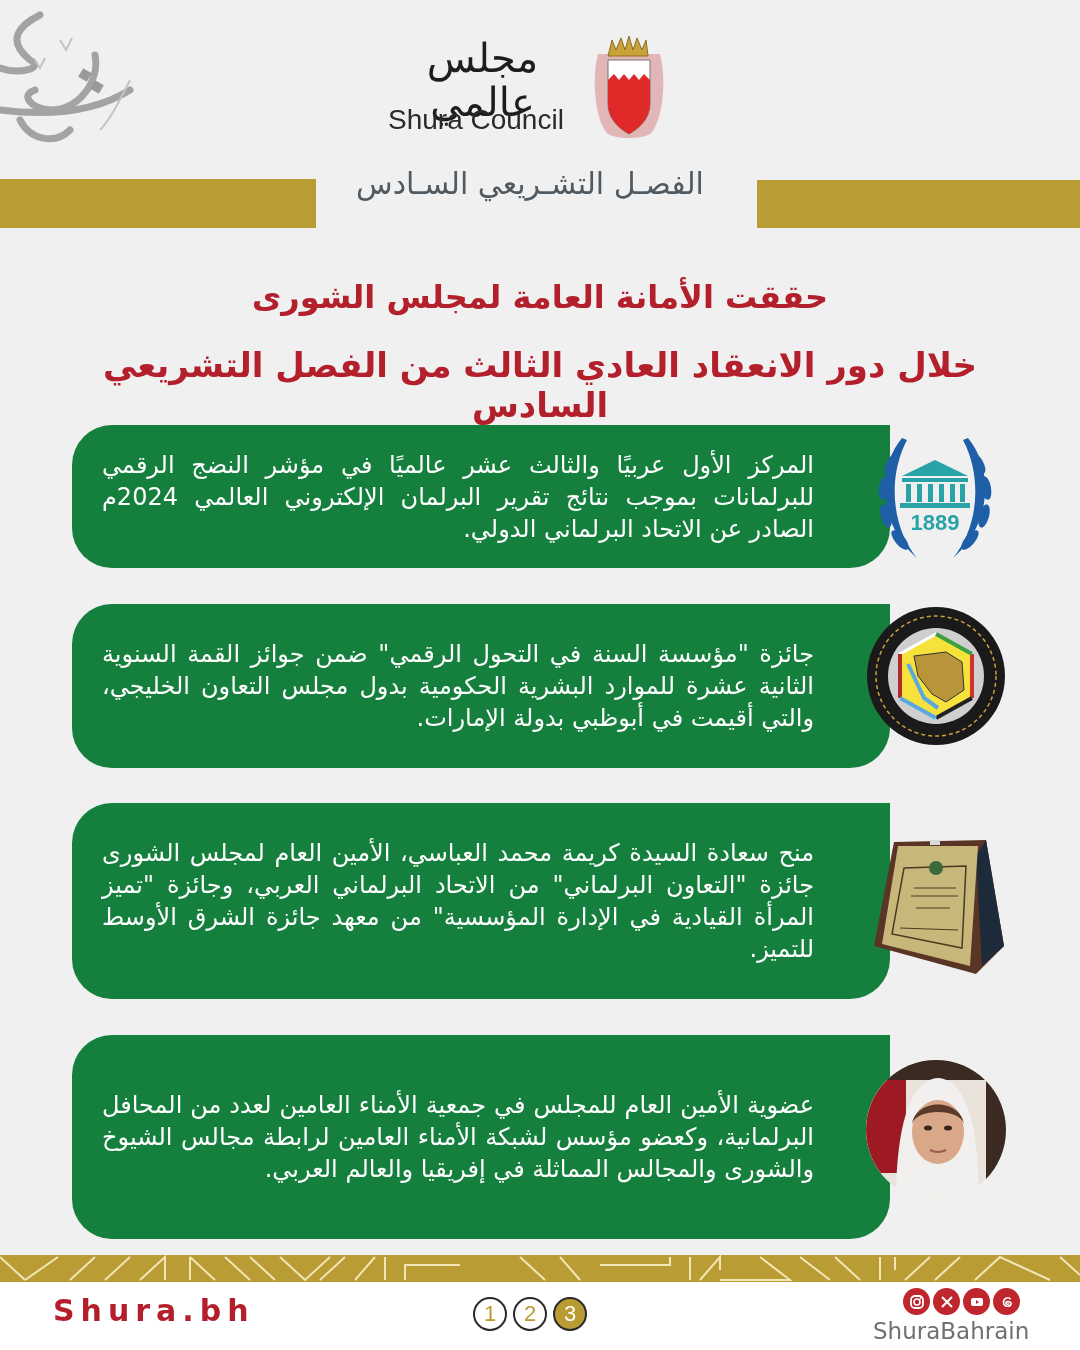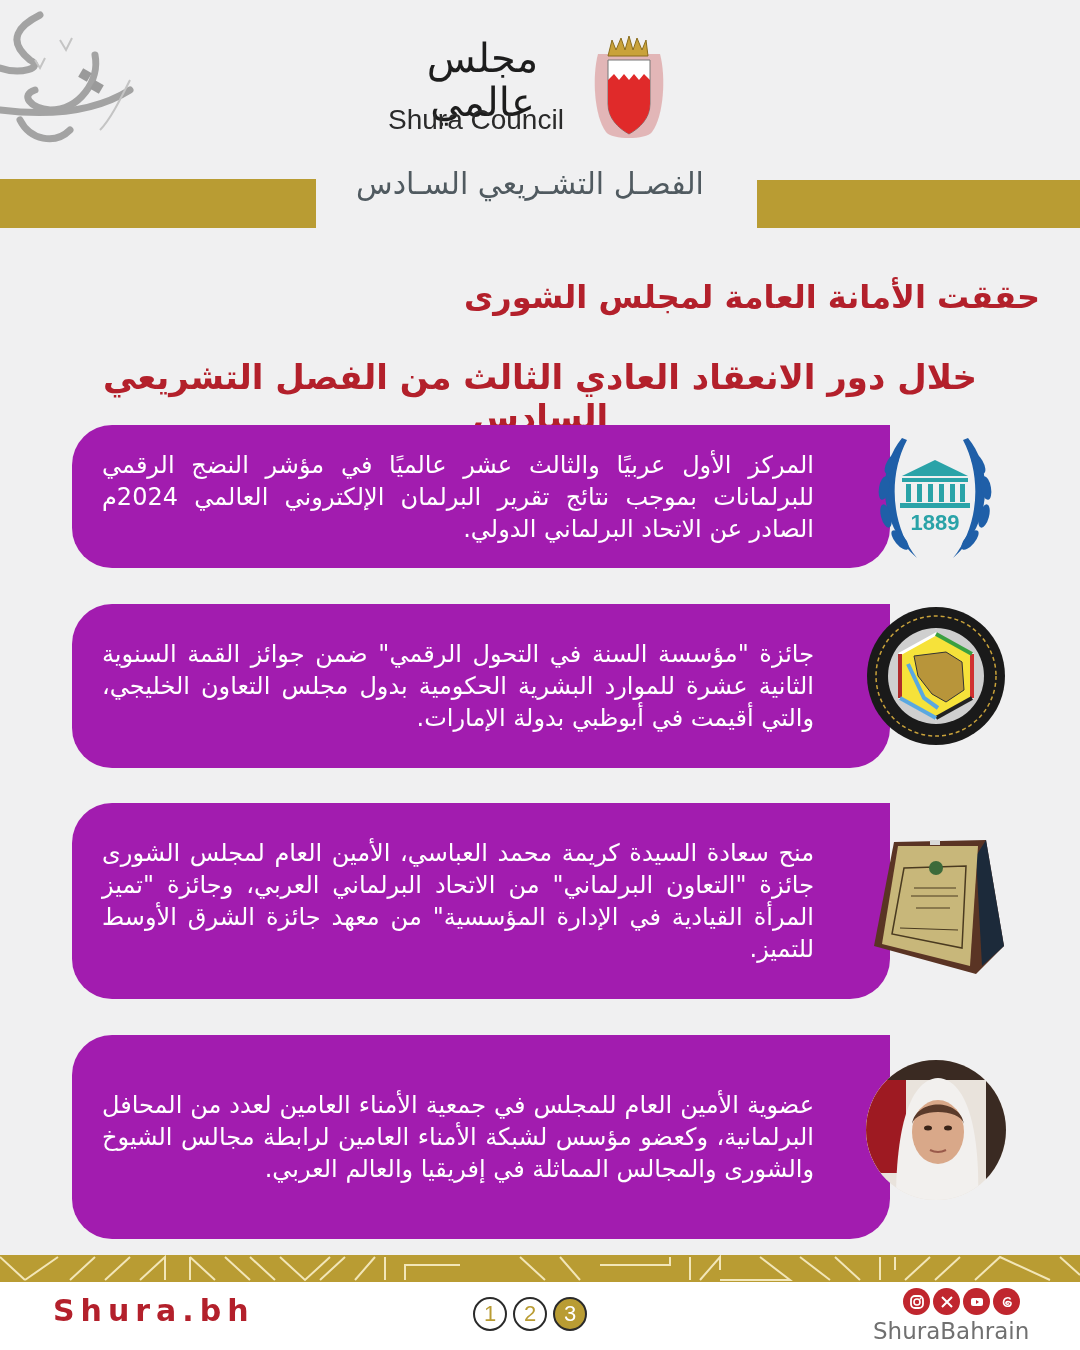--- a/index.html
+++ b/index.html
@@ -23,25 +23,25 @@
   
   .gold-bar { background: #b99c33; }
   .bar-left { left: 0; top: 179px; width: 316px; height: 49px; }
   .bar-right { left: 757px; top: 180px; width: 323px; height: 48px; }
   .session { left: 330px; top: 165px; width: 400px; direction: rtl; text-align: center;
     font-family: "DejaVu Sans", sans-serif; font-size: 30px; color: #505a60; line-height: 38px; }
 
   
   .headline { left: 40px; width: 1000px; text-align: center; direction: rtl;
     font-family: "DejaVu Sans", sans-serif; font-weight: bold; color: #b3202b; }
-  .headline.l1 { top: 278px; font-size: 32px; text-align: right; }
-  .headline.l2 { top: 345px; font-size: 34px; margin-top: 12px; }
-
-  
-  .card { left: 72px; width: 818px; background: #a21caf;
+  .headline.l1 { top: 278px; font-size: 32px; }
+  .headline.l2 { top: 345px; font-size: 34px; }
+
+  
+  .card { left: 72px; width: 818px; background: #15803d;
     border-radius: 40px 0 40px 40px; box-sizing: border-box; padding: 14px 76px 14px 30px;
     direction: rtl; color: #ffffff; display: flex; align-items: center; }
   .card-text { font-family: "DejaVu Sans", sans-serif; font-size: 24px; line-height: 32px;
     text-align: justify; width: 100%; }
   .c1 { top: 425px; height: 143px; }
   .c2 { top: 604px; height: 164px; }
   .c3 { top: 803px; height: 196px; }
   .c4 { top: 1035px; height: 204px; }
 
   .badge { position: absolute; }

